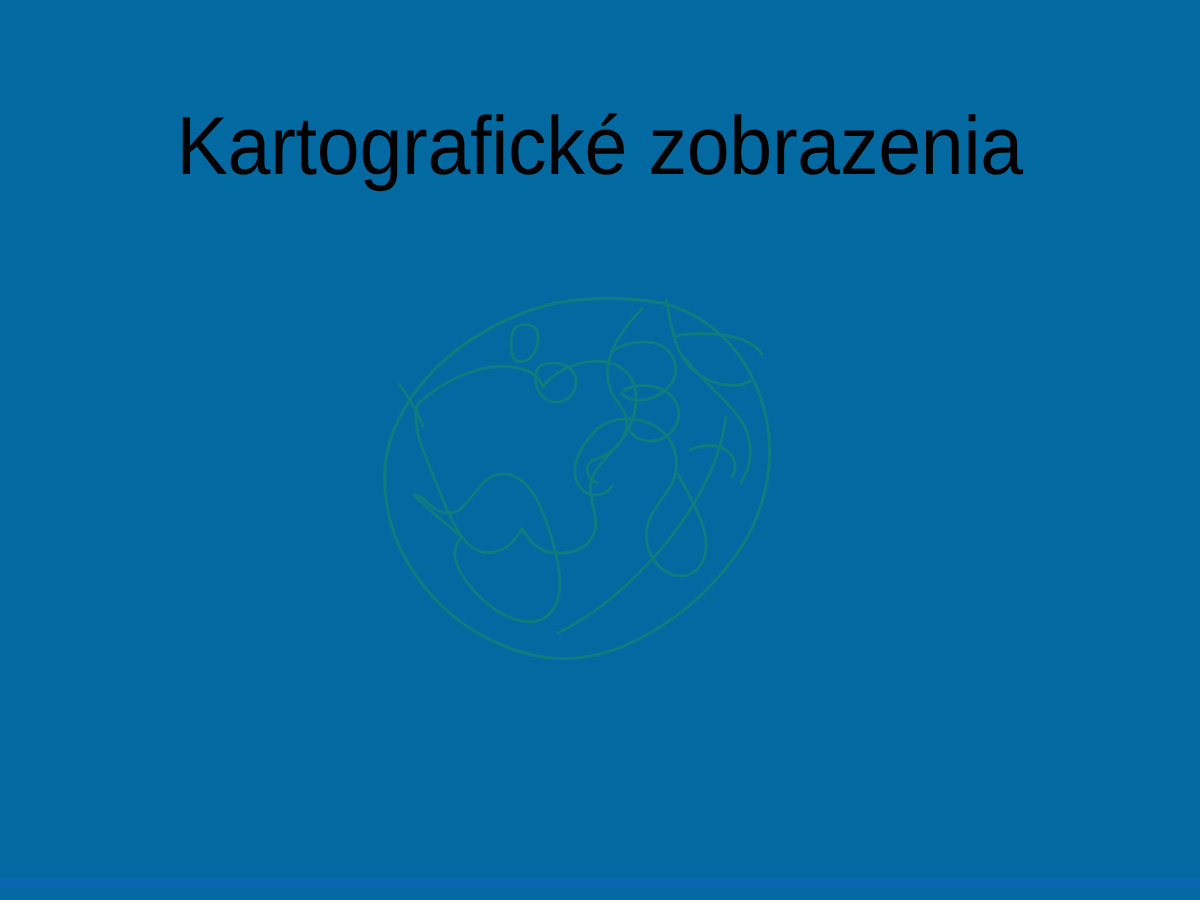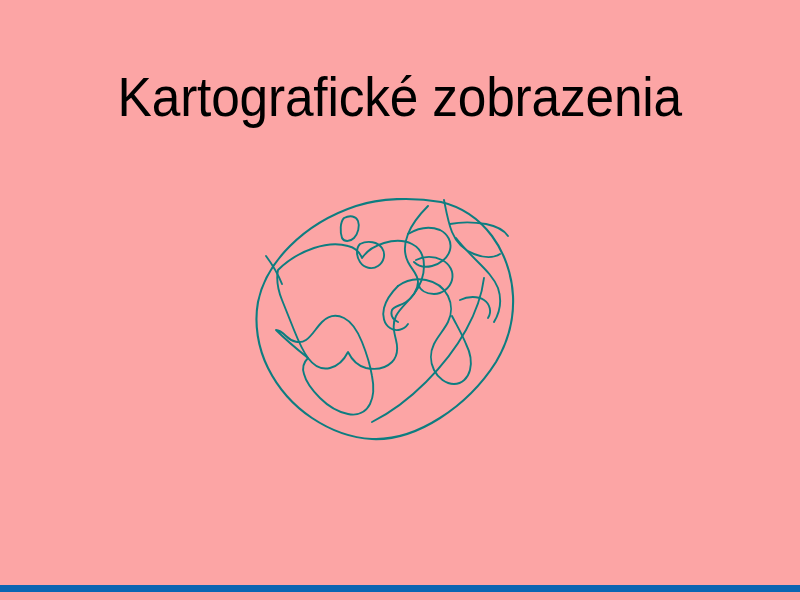--- a/index.html
+++ b/index.html
@@ -79,21 +79,21 @@
     left: 0;
     top: 585px;
     width: 800px;
     height: 7px;
     background: #0b66b2;
   }
 </style>
 </head>
 <body>
 
-<div id="slide" style="background: #fca5a5;">
+<div id="slide" style="background: #0369a1;">
 
   <div id="title-area">
     <h1 id="slide-title" style="color: rgb(0, 0, 0);">Kartografické zobrazenia</h1>
   </div>
 
   <div id="globe-figure">
     <svg viewBox="0 0 276 258" xmlns="http://www.w3.org/2000/svg">
 
       <path class="ink" d="M 193 12
            C 165 7, 132 8, 108 16

